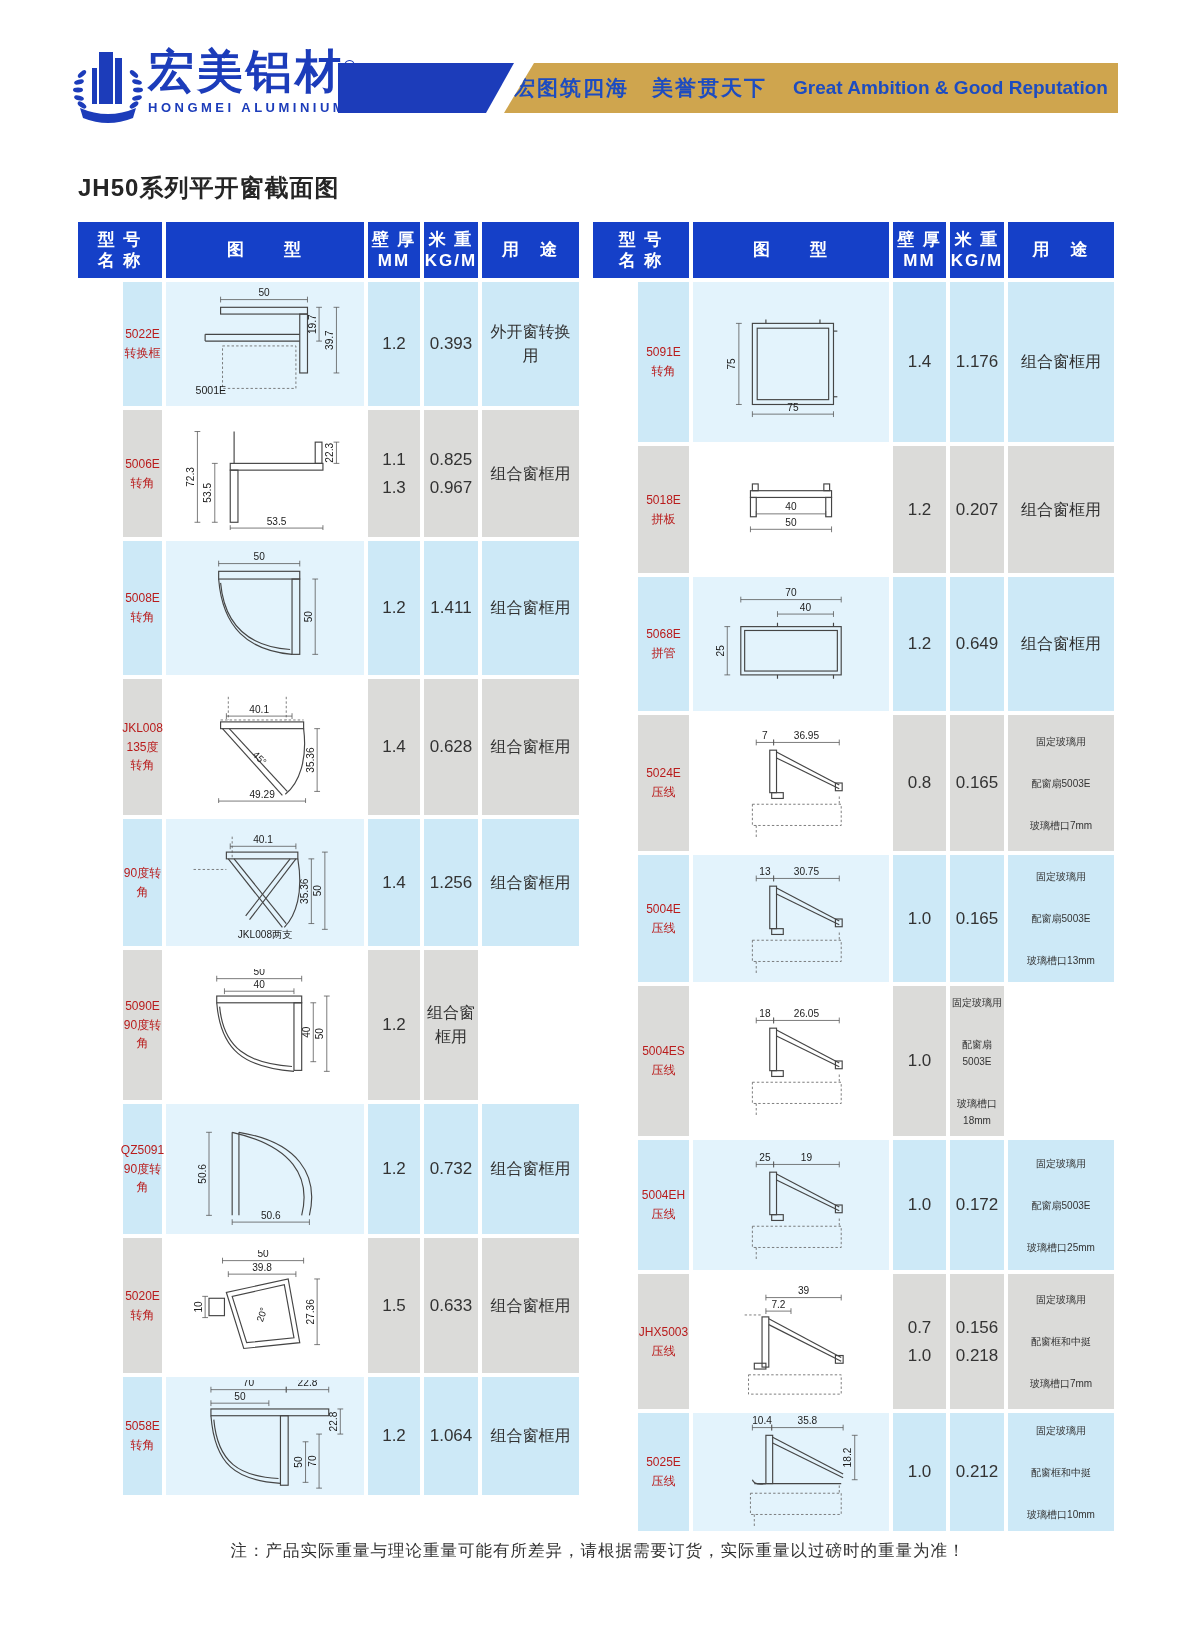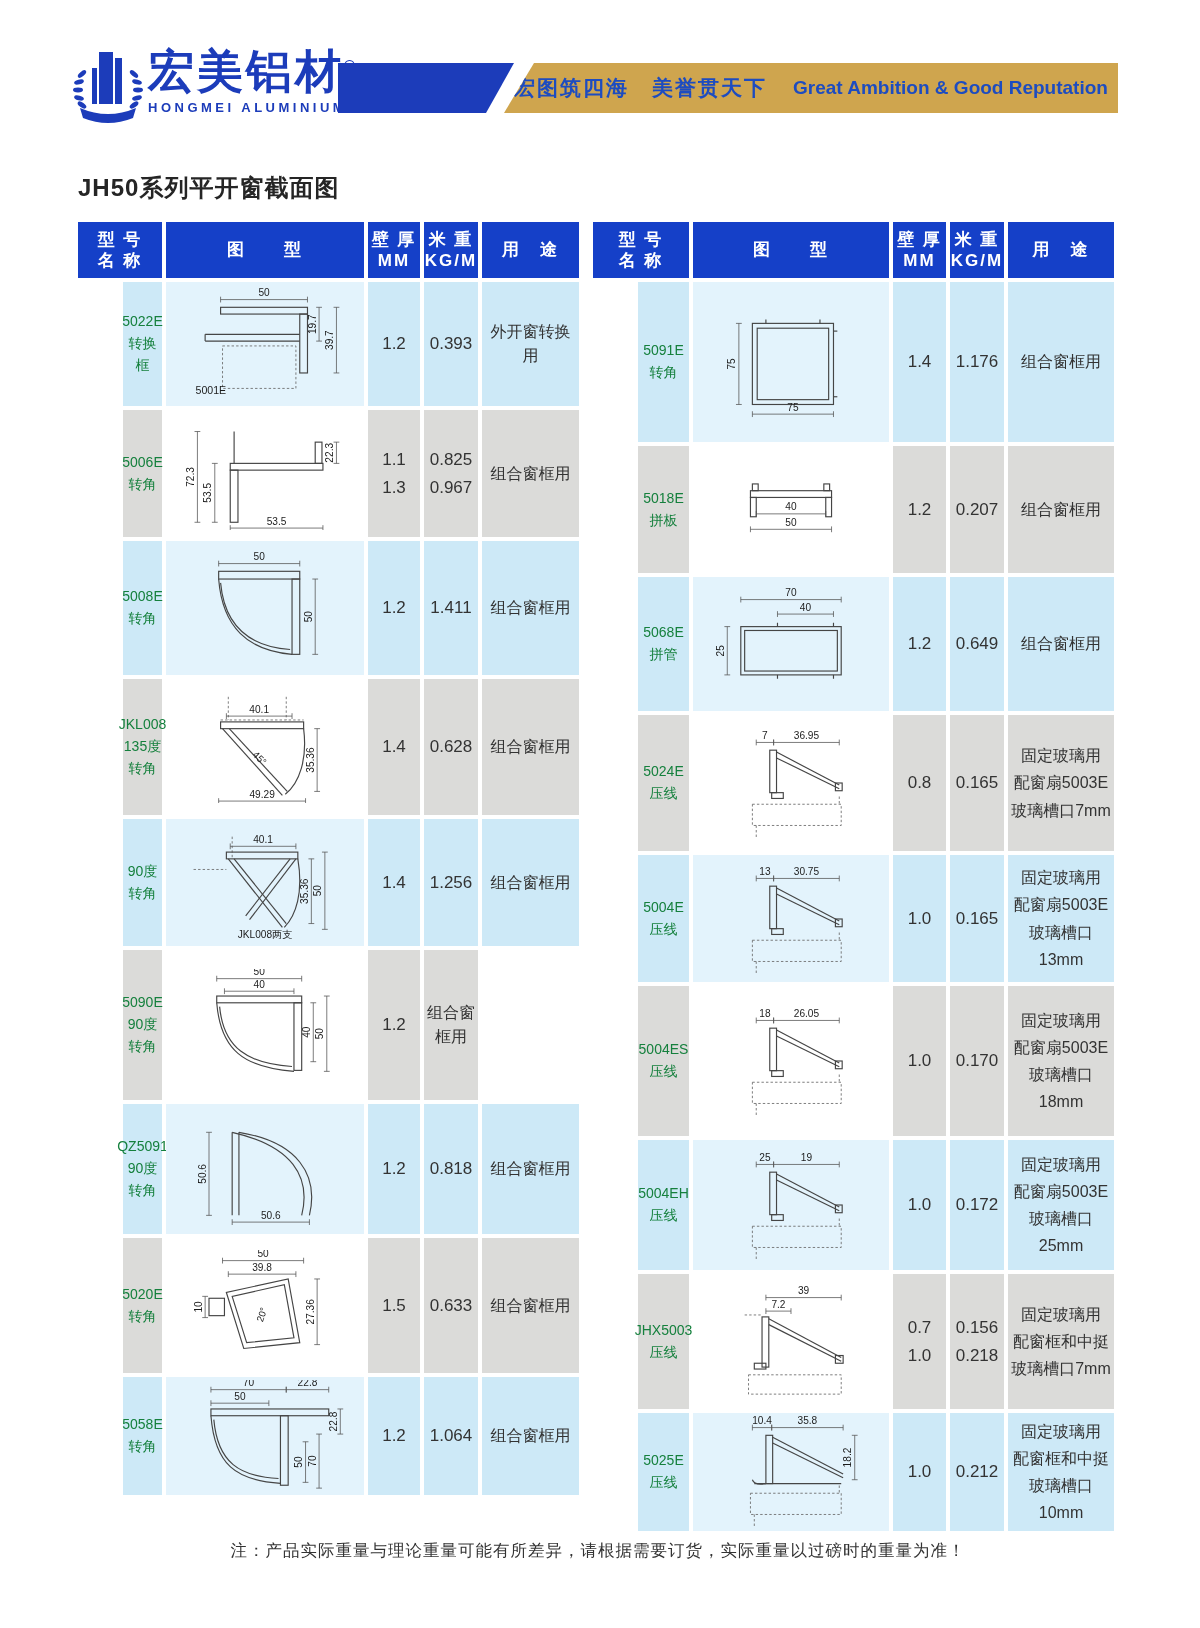--- a/index.html
+++ b/index.html
@@ -29,24 +29,24 @@
   .cols-l{grid-template-columns:84px 198px 52px 54px 97px;}
   .cols-r{grid-template-columns:96px 196px 53px 54px 106px;}
   .thead{height:56px;}
   .thead .cell{background:#1540c8;color:#fff;font-weight:bold;font-size:17px;
                display:flex;flex-direction:column;align-items:center;justify-content:center;line-height:1.25;letter-spacing:2px;}
   .cell{display:flex;flex-direction:column;align-items:center;justify-content:center;text-align:center;}
   .blue .cell{background:#cde9f7;}
   .blue .diag{background:#e3f3fc;}
   .gray .cell{background:#dbdbd9;}
   .gray .diag{background:#ffffff;}
-  .namec{font-size:14px;color:#15803d;line-height:1.55;margin-left:45px;}
+  .namec{font-size:12px;color:#b91c1c;line-height:1.55;margin-left:45px;}
   .numc{font-size:17px;color:#333;line-height:1.6;}
   .usec{font-size:16px;color:#333;line-height:1.5;padding:0 2px;}
-  .usec.small{font-size:16px;line-height:1.7;}
+  .usec.small{font-size:10px;line-height:1.7;gap:25px;}
   .diag svg{display:block;}
 
   
   .note{position:absolute;left:78px;top:1540px;width:1040px;text-align:center;
         font-size:16.5px;color:#333;letter-spacing:1px;}
 </style>
 </head>
 <body>
 
 <div class="page">
@@ -357,21 +357,21 @@
             <line x1="62" y1="113" x2="142" y2="113" stroke="#555" stroke-width="0.8"></line>
             <line x1="62" y1="110" x2="62" y2="116" stroke="#555" stroke-width="0.8"></line>
             <line x1="142" y1="110" x2="142" y2="116" stroke="#555" stroke-width="0.8"></line>
             <text x="102" y="109.5" font-size="10.5" fill="#1c1c1c" text-anchor="middle">50.6</text>
           </svg>
         </div>
         <div class="cell numc">
           <div>1.2</div>
         </div>
         <div class="cell numc">
-          <div>0.818</div>
+          <div>0.732</div>
         </div>
         <div class="cell usec">
           <div>组合窗框用</div>
         </div>
       </div>
       <div class="trow cols-l gray" style="height: 135px;">
         <div class="cell namec">
           <div>5020E</div>
           <div>转角</div>
         </div>
@@ -675,23 +675,20 @@
             <rect x="142" y="58" width="7" height="8" fill="none" stroke="#454545" stroke-width="1.2"></rect>
             <rect x="76" y="68" width="12" height="6" fill="none" stroke="#454545" stroke-width="1.2"></rect>
             <rect x="56" y="80" width="92" height="22" fill="none" stroke="#6b6b6b" stroke-width="0.9" stroke-dasharray="2.5,2.2"></rect>
             <line x1="60" y1="102" x2="60" y2="114" stroke="#6b6b6b" stroke-width="0.9" stroke-dasharray="2.5,2.2" fill="none"></line>
             <line x1="146" y1="72" x2="146" y2="80" stroke="#6b6b6b" stroke-width="0.9" stroke-dasharray="2.5,2.2" fill="none"></line>
           </svg>
         </div>
         <div class="cell numc">
           <div>1.0</div>
         </div>
-        <div class="cell numc">
-          <div>0.170</div>
-        </div>
         <div class="cell usec small">
           <div>固定玻璃用</div>
           <div>配窗扇5003E</div>
           <div>玻璃槽口18mm</div>
         </div>
       </div>
       <div class="trow cols-r blue" style="height: 130px;">
         <div class="cell namec">
           <div>5004EH</div>
           <div>压线</div>

